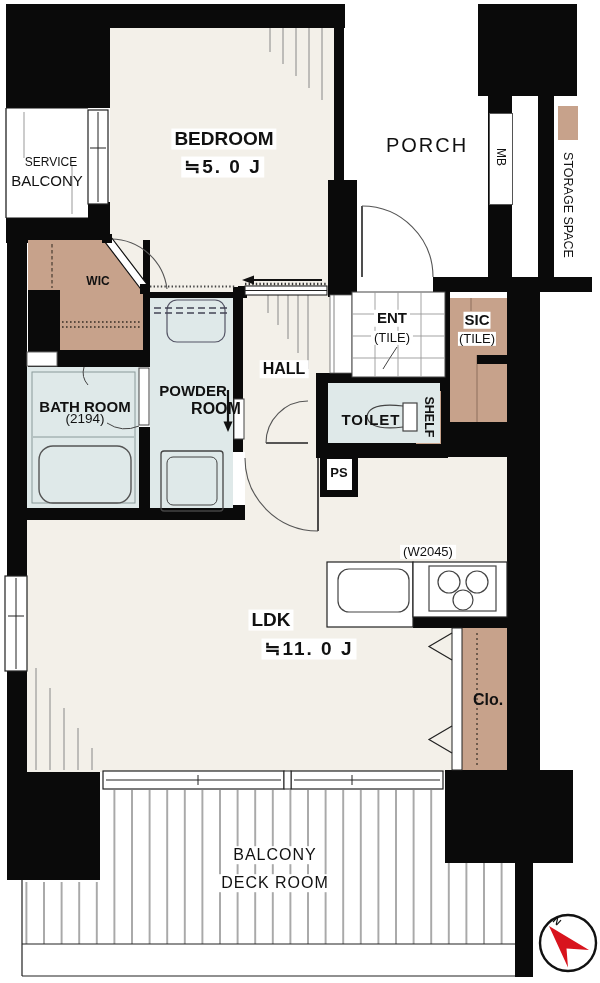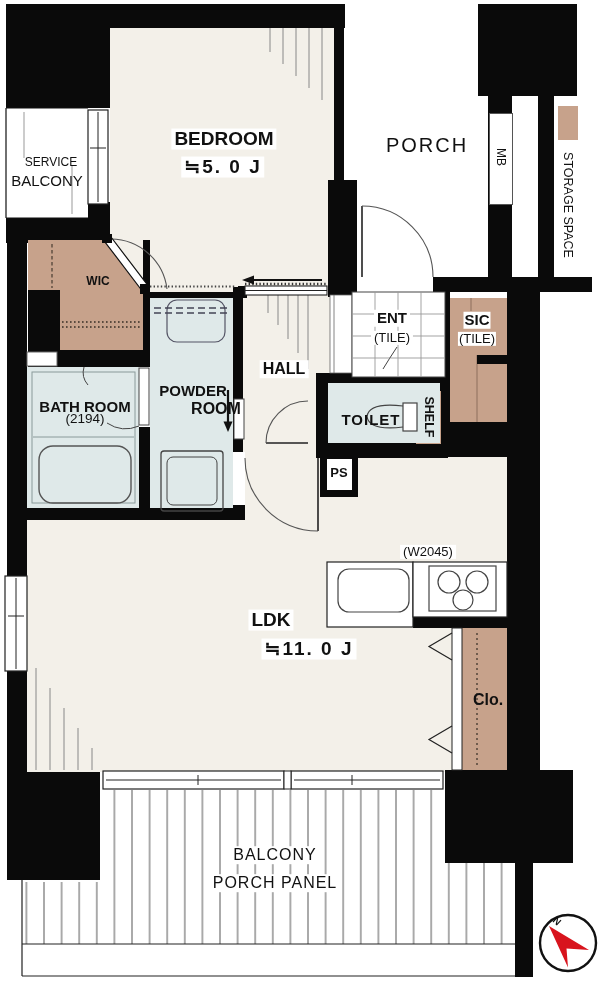--- a/index.html
+++ b/index.html
@@ -241,16 +241,16 @@
   <div class="lbl w6" style="left:193px;top:391px;font-size:15px;">POWDER</div>
   <div class="lbl w6" style="left:208px;top:409px;font-size:16px;margin-left:8px;">ROOM</div>
 
   <div class="lbl tag w6" style="left:271px;top:620px;font-size:19px;">LDK</div>
   <div class="lbl tag w6" style="left:271px;top:649px;font-size:19px;letter-spacing:2px;margin-left:38px;">≒11. 0 J</div>
 
   <div class="lbl tag" style="left:428px;top:552px;font-size:13px;">(W2045)</div>
   <div class="lbl w6" style="left:488px;top:700px;font-size:16px;">Clo.</div>
 
   <div class="lbl tag" style="left:275px;top:855px;font-size:16px;letter-spacing:1px;">BALCONY</div>
-  <div class="lbl tag" style="left:275px;top:883px;font-size:16px;letter-spacing:1px;">PORCH PANEL</div>
+  <div class="lbl tag" style="left:275px;top:883px;font-size:16px;letter-spacing:1px;">DECK ROOM</div>
 
   <div class="lbl rotN w7" style="left:557px;top:921px;font-size:10px;">N</div>
 </div>
 
 </body></html>

